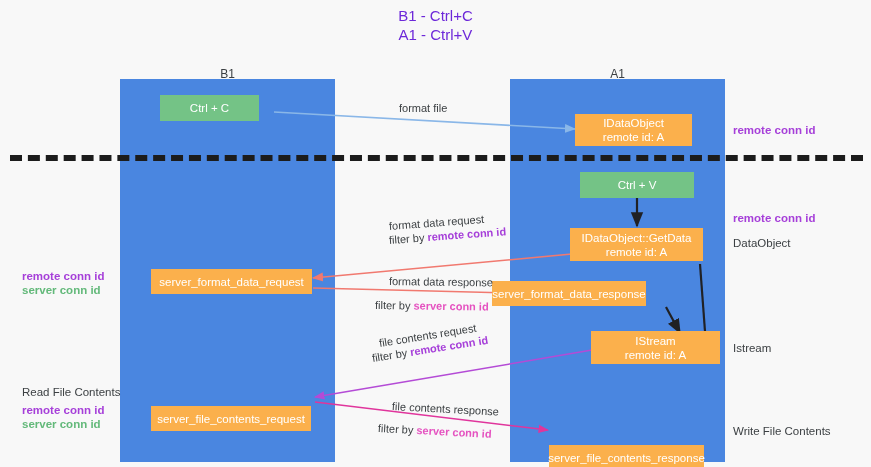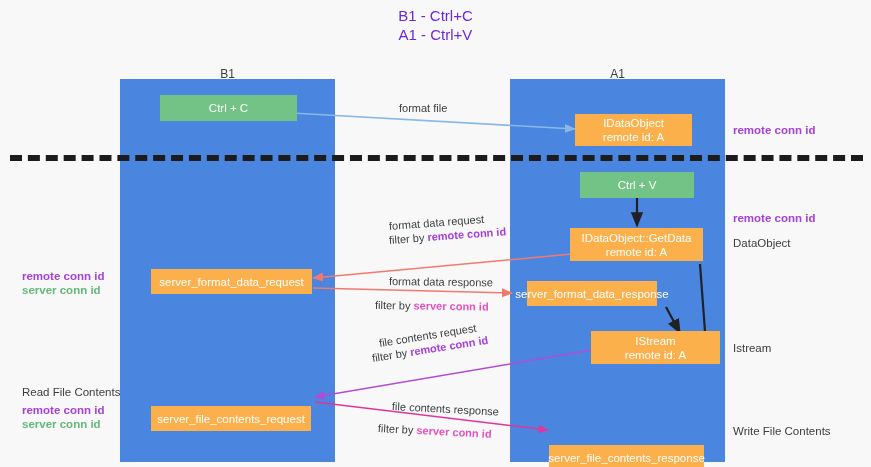--- a/index.html
+++ b/index.html
@@ -108,21 +108,21 @@
 
     <path d="M700,264 L706,345" stroke="#202124" stroke-width="2.2" fill="none" marker-end="url(#ah-dark)"></path>
 
     <path d="M592,350 L315,397" stroke="#b44bd6" stroke-width="1.5" fill="none" marker-end="url(#ah-purple)"></path>
 
     <path d="M315,402 L548,430" stroke="#e0359c" stroke-width="1.5" fill="none" marker-end="url(#ah-magenta)"></path>
   </svg>
 
   <div class="abs divider"></div>
 
-  <div class="abs box green" style="left:160px;top:95px;width:137px;height:26px;">
+  <div class="abs box green" style="left:160px;top:95px;width:99px;height:26px;">
     <span>Ctrl + C</span>
   </div>
 
   <div class="abs box orange" style="left:575px;top:114px;width:117px;height:32px;">
     <span>   IDataObject</span>
     <span class="l2">remote id: A</span>
   </div>
 
   <div class="abs box green" style="left:580px;top:172px;width:114px;height:26px;">
     <span>Ctrl + V</span>
@@ -130,21 +130,21 @@
 
   <div class="abs box orange" style="left:570px;top:228px;width:133px;height:33px;">
     <span>IDataObject::GetData</span>
     <span class="l2">remote id: A</span>
   </div>
 
   <div class="abs box orange" style="left:151px;top:269px;width:161px;height:25px;">
     <span>server_format_data_request</span>
   </div>
 
-  <div class="abs box orange" style="left:527px;top:281px;width:130px;height:25px;text-align:right;">
+  <div class="abs box orange" style="left:492px;top:281px;width:154px;height:25px;text-align:right;">
     <span>server_format_data_response</span>
   </div>
 
   <div class="abs box orange" style="left:591px;top:331px;width:129px;height:33px;">
     <span>IStream</span>
     <span class="l2">remote id: A</span>
   </div>
 
   <div class="abs box orange" style="left:151px;top:385px;width:160px;height:25px;margin-top:21px;">
     <span>server_file_contents_request</span>

